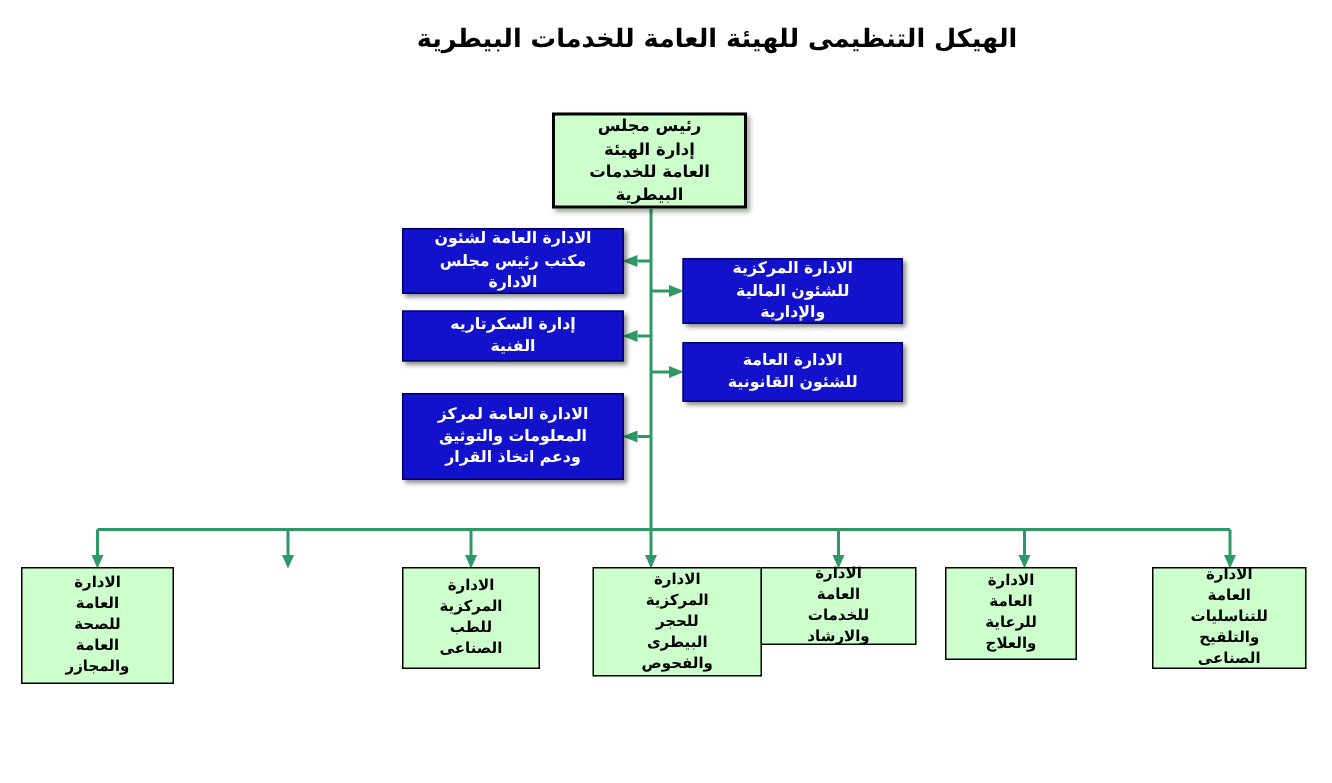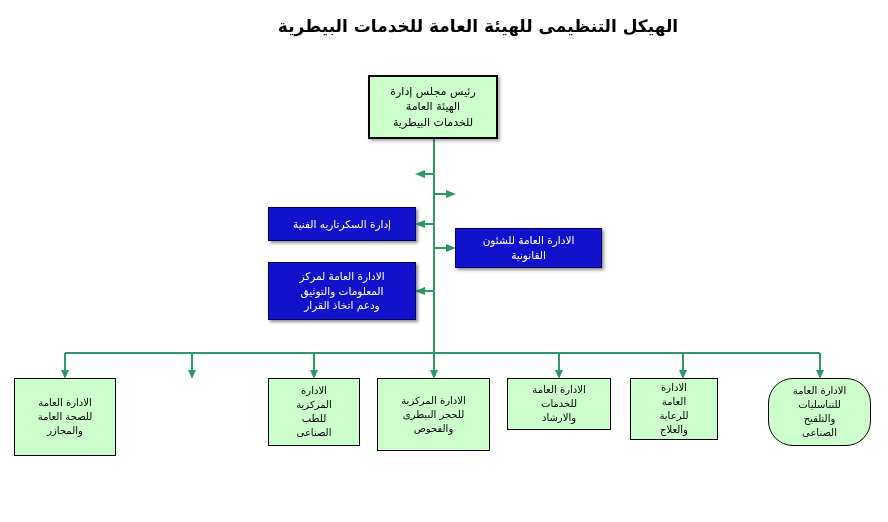--- a/index.html
+++ b/index.html
@@ -11,21 +11,21 @@
     position: absolute; top: 16px; left: 0; width: 100%;
     text-align: center; font-weight: bold; font-size: 17px; color: #000;
     direction: rtl;
     padding-left: 34px;
   }
   svg.connectors { position: absolute; left: 0; top: 0; width: 888px; height: 522px; }
   svg.connectors line { stroke: var(--line, #2E9966); stroke-width: 2; }
   svg.connectors polygon { fill: var(--line, #2E9966); }
   .node {
     position: absolute; display: flex; align-items: center; justify-content: center;
-    text-align: center; font-weight: normal; box-sizing: border-box;
+    text-align: center; font-weight: bold; box-sizing: border-box;
     padding: 2px 20px; line-height: 1.4; direction: rtl;
   }
   .node.root {
     background: var(--green-box-bg, #CCFFCC); border: 2px solid var(--box-border, #000);
     color: #000; font-size: 11px; box-shadow: 2px 2px 3px rgba(0,0,0,.35);
   }
   .node.blue {
     background: var(--blue-box-bg, #1212CC); border: 1px solid #000060;
     color: var(--blue-box-text, #fff); font-size: 10.5px;
     box-shadow: 2px 2px 3px rgba(0,0,0,.45);
@@ -78,43 +78,49 @@
         <polygon points="679,370 687,370 683,379"></polygon>
       <line x1="820" y1="353" x2="820" y2="371"></line>
         <polygon points="816,370 824,370 820,379"></polygon>
     </g>
   </svg>
 
   <div class="node root" style="left:368px; top:75px; width:130px; height:64px;">
     <span>رئيس مجلس إدارة الهيئة العامة للخدمات البيطرية</span>
   </div>
 
+  <div class="node blue" style="left:268px; top:152px; width:148px; height:44px;">
+    <span>الادارة العامة لشئون مكتب رئيس مجلس الادارة</span>
+  </div>
   <div class="node blue" style="left:268px; top:207px; width:148px; height:34px;">
     <span>إدارة السكرتاريه الفنية</span>
   </div>
   <div class="node blue" style="left:268px; top:262px; width:148px; height:58px;">
     <span>الادارة العامة لمركز المعلومات والتوثيق ودعم اتخاذ القرار</span>
   </div>
 
+  <div class="node blue" style="left:455px; top:172px; width:147px; height:44px;">
+    <span>الادارة المركزية للشئون المالية والإدارية</span>
+  </div>
   <div class="node blue" style="left:455px; top:228px; width:147px; height:40px;">
     <span>الادارة العامة للشئون القانونية</span>
   </div>
 
   <div class="node green" style="left:14px; top:378px; width:102px; height:78px;">
     <span>الادارة العامة للصحة العامة والمجازر</span>
   </div>
   <div class="node green" style="left:268px; top:378px; width:92px; height:68px;">
     <span>الادارة المركزية للطب الصناعى</span>
   </div>
-  <div class="node green" style="left:377px; top:378px; width:113px; height:73px;">
+  <div class="node green" style="left:395px; top:378px; width:113px; height:73px;">
     <span>الادارة المركزية للحجر البيطرى والفحوص</span>
   </div>
   <div class="node green" style="left:507px; top:378px; width:104px; height:52px;">
     <span>الادارة العامة للخدمات والارشاد</span>
   </div>
   <div class="node green" style="left:630px; top:378px; width:88px; height:62px;">
     <span>الادارة العامة للرعاية والعلاج</span>
   </div>
-  <div class="node green" style="left:768px; top:378px; width:103px; height:68px;border-radius:25px;">
+  <div class="node green" style="left:768px; top:378px; width:103px; height:68px;">
     <span>الادارة العامة للتناسليات والتلقيح الصناعى</span>
   </div>
 
 </div>
 
 </body></html>

